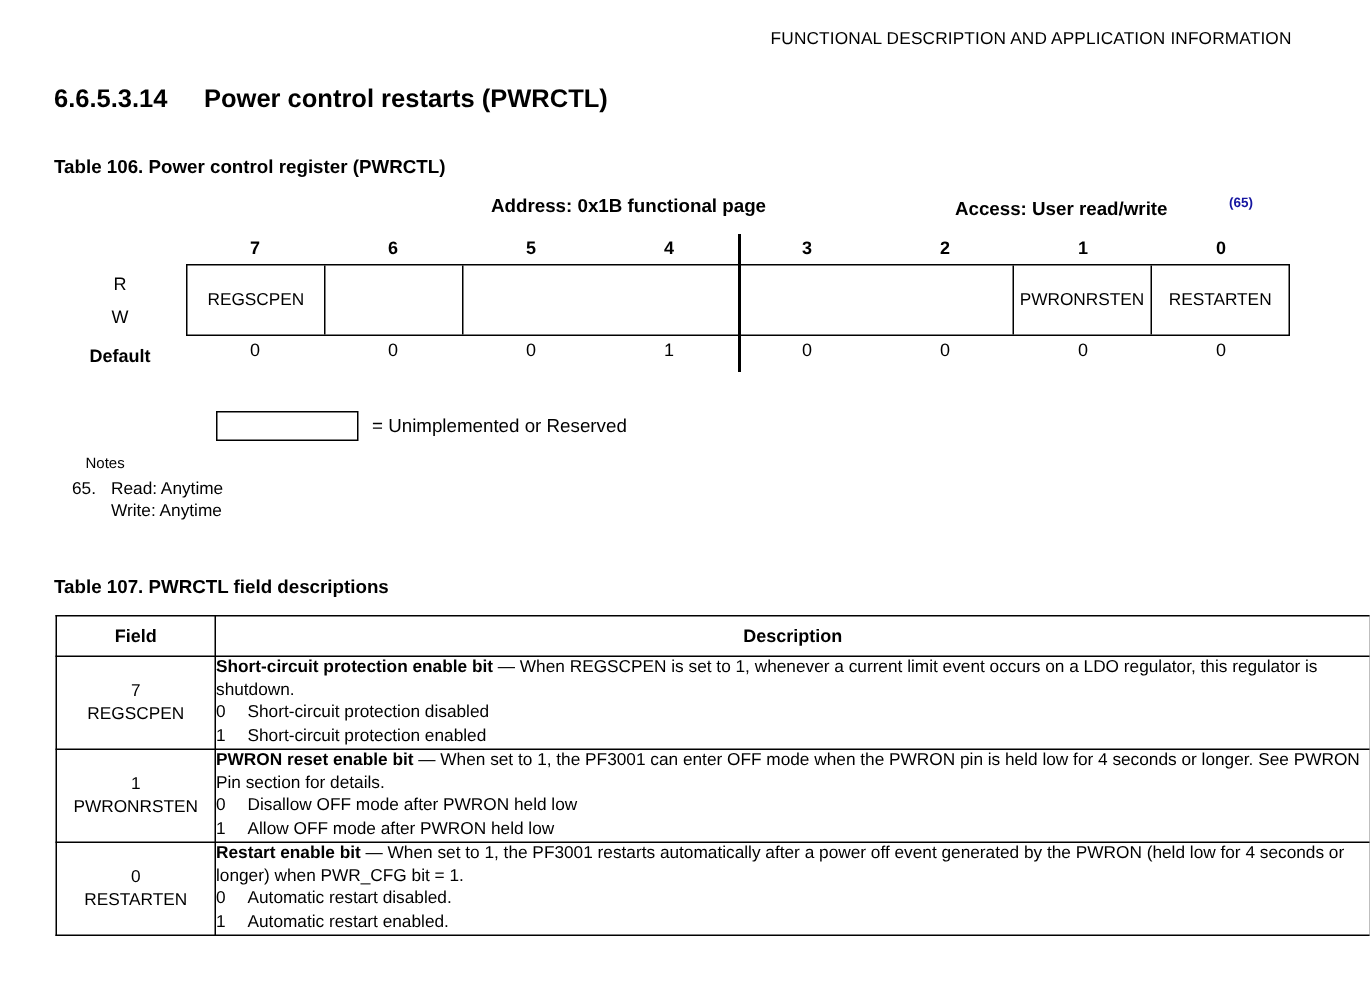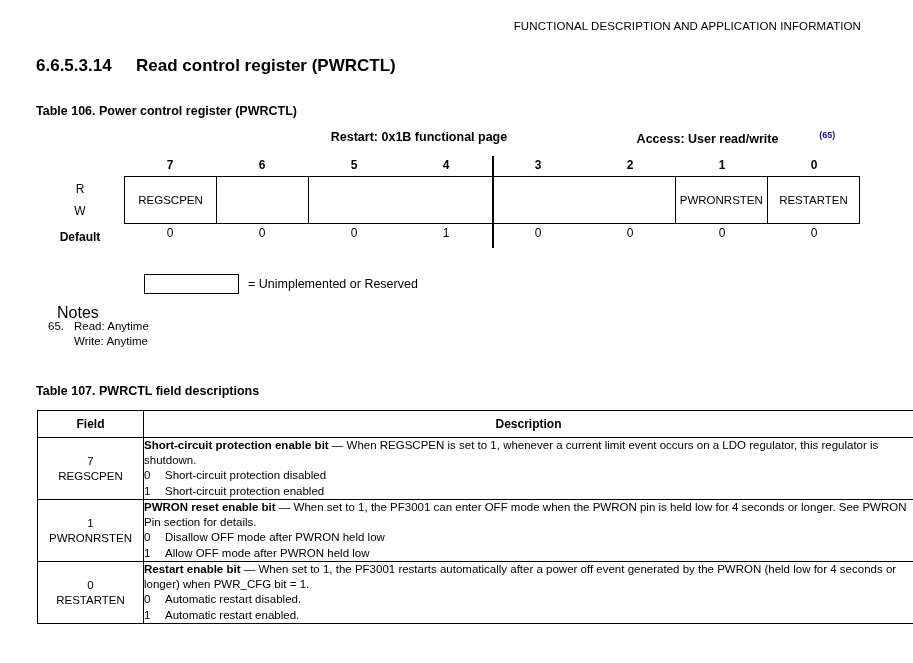--- a/index.html
+++ b/index.html
@@ -178,21 +178,21 @@
     margin-left: 9px;
     font-size: 12.5px;
     white-space: nowrap;
   }
 
   
   .notes-title {
     position: absolute;
     top: 304px;
     left: 36px;
-    font-size: 16px;
+    font-size: 10px;
     padding-left: 21px;
   }
   .notes-list {
     position: absolute;
     top: 319px;
     left: 48px;
     font-size: 11.5px;
   }
   .note-row { display: flex; line-height: 15px; }
   .note-num { width: 26px; flex: 0 0 26px; }
@@ -237,28 +237,28 @@
   .opt-row { display: flex; line-height: 15.5px; }
   .opt-key { width: 21px; flex: 0 0 21px; }
   .opt-text { }
 </style>
 </head>
 <body>
 
 <div class="page-header">FUNCTIONAL DESCRIPTION AND APPLICATION INFORMATION</div>
 
 <div class="section-heading">
-  <span class="num">6.6.5.3.14</span><span>Read control register (PWRCTL)</span>
+  <span class="num">6.6.5.3.14</span><span>Power control restarts (PWRCTL)</span>
 </div>
 
 <div class="table-caption" id="caption-106">Table 106.  Power control register (PWRCTL)</div>
 
 <div class="regmap">
 
-  <div class="reg-addr">Restart: 0x1B functional page</div>
+  <div class="reg-addr">Address: 0x1B functional page</div>
 
   <div class="reg-access">
     <span>Access: User read/write</span><sup style="color: rgb(20, 20, 160);">(65)</sup>
   </div>
 
   <div class="reg-side" id="label-r">R</div>
   <div class="reg-side" id="label-w">W</div>
   <div class="reg-side" id="label-default">Default</div>
 
   <div class="bit-numbers">

